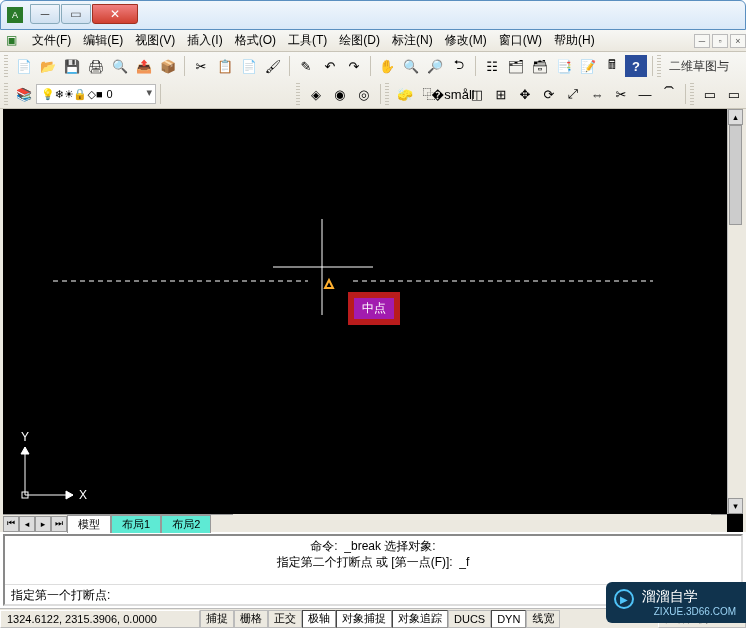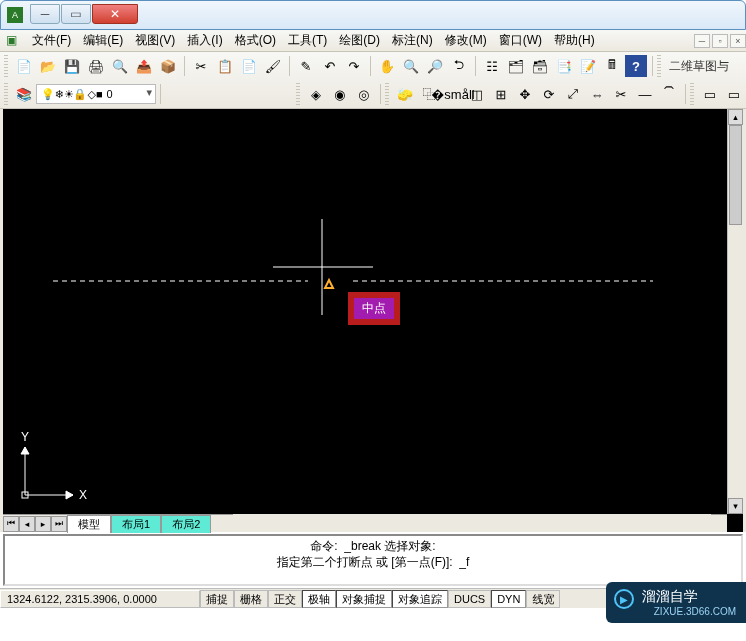--- a/index.html
+++ b/index.html
@@ -43,21 +43,21 @@
 .ltab.active { background: #fff; font-weight: normal; color:#000; }
 
 
 .cmd-wrap { border: 2px inset #ddd; margin: 2px 3px; }
 .cmd-hist { background: #fff; font-size: 12px; padding: 2px 6px; height: 48px; overflow: hidden; line-height: 16px; text-align: center; }
 .cmd-hist div { white-space: pre; }
 .cmd-line { background: #fff; border-top: 1px solid #ddd; font-size: 12px; padding: 2px 6px; height: 20px; display: flex; }
 .cmd-line input { border: none; flex: 1; font-size: 12px; outline: none; font-family: inherit; }
 
 
-.statusbar { height: 20px; background: #ece9e0; border-top: 1px solid #bbb; display: flex; align-items: flex-end; font-size: 11px; }
+.statusbar { height: 20px; background: #ece9e0; border-top: 1px solid #bbb; display: flex; align-items: center; font-size: 11px; }
 .status-cell { border: 1px solid #bbb; border-top-color: #fff; border-left-color: #fff; padding: 1px 6px; height: 18px; display: flex; align-items: center; }
 .status-toggle { border: 1px solid #bbb; padding: 1px 5px; height: 18px; display: flex; align-items: center; background: #ece9e0; }
 .status-toggle.on { border: 1px inset #999; background: #ffffff; }
 
 
 .watermark { position: absolute; right: 0; bottom: 18px; background: #10334d; color: #fff; font-size: 14px; padding: 6px 10px 6px 36px; display: flex; align-items: center; border-radius: 6px 0 0 6px; z-index:50;}
 .watermark .play { position: absolute; left: 8px; top: 7px; width: 20px; height: 20px; border: 2px solid #4fc3f7; border-radius: 50%; display: flex; align-items: center; justify-content: center; color: #4fc3f7; font-size: 10px; }
 .watermark .sub { font-size: 10px; color: #9bd4f5; margin-left: 12px; }
 
 
@@ -207,20 +207,24 @@
     <div class="ltab">布局2</div>
     <div class="hscroll-bar"></div>
   </div>
 </div>
 
 <div class="cmd-wrap">
   <div class="cmd-hist">
     <div>命令:  _break 选择对象:</div>
     <div>指定第二个打断点 或 [第一点(F)]:  _f</div>
   </div>
+  <div class="cmd-line">
+    <span>指定第一个打断点:</span>
+    <input style="">
+  </div>
 </div>
 
 <div class="statusbar">
   <div class="status-cell" style="width:200px;">1324.6122, 2315.3906, 0.0000</div>
   <div class="status-toggle">捕捉</div>
   <div class="status-toggle">栅格</div>
   <div class="status-toggle">正交</div>
   <div class="status-toggle on">极轴</div>
   <div class="status-toggle on">对象捕捉</div>
   <div class="status-toggle on">对象追踪</div>

